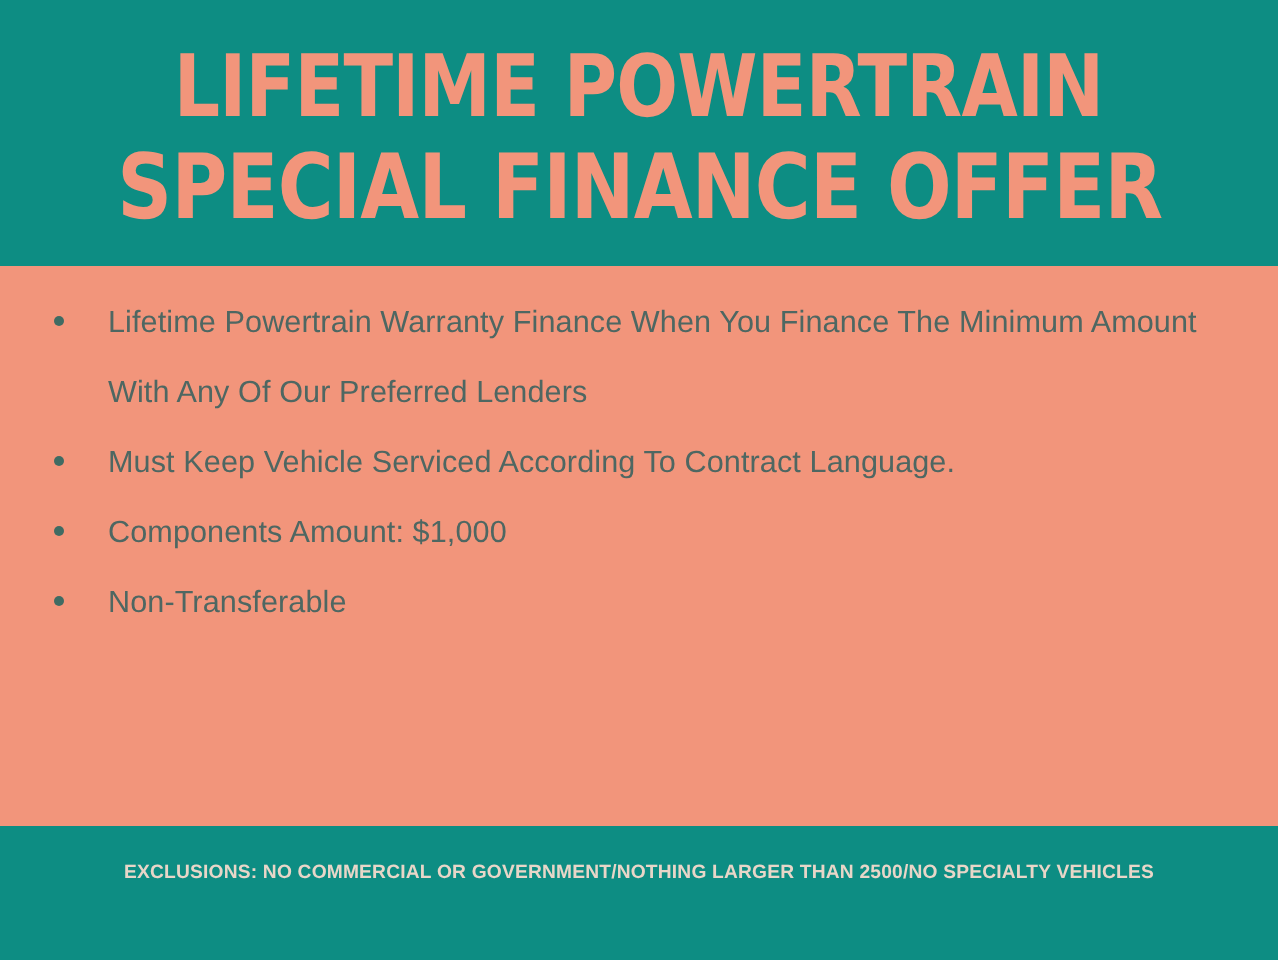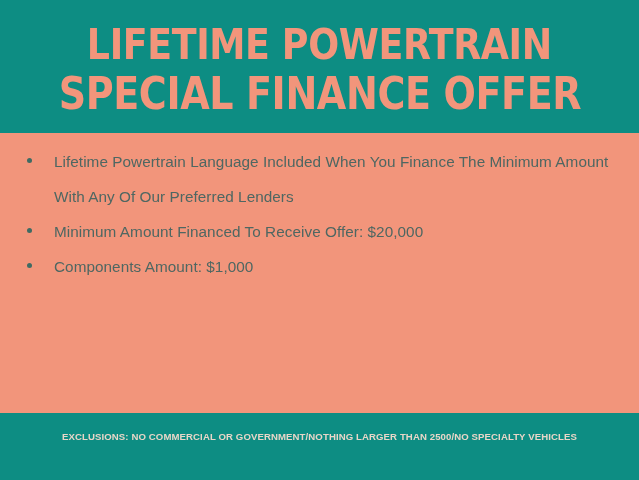--- a/index.html
+++ b/index.html
@@ -113,29 +113,33 @@
 
   <div class="header">
     <div class="title-line title-line-1">LIFETIME POWERTRAIN</div>
     <div class="title-line title-line-2">SPECIAL FINANCE OFFER</div>
   </div>
 
   <div class="body-panel">
     <ul class="bullet-list">
       <li class="bullet-item">
         <span class="bullet-dot"></span>
-        <span class="bullet-text">Lifetime Powertrain Language Included When You Finance The Minimum Amount With Any Of Our Preferred Lenders</span>
+        <span class="bullet-text">Lifetime Powertrain Warranty Finance When You Finance The Minimum Amount With Any Of Our Preferred Lenders</span>
       </li>
       <li class="bullet-item">
         <span class="bullet-dot"></span>
-        <span class="bullet-text">Minimum Amount Financed To Receive Offer: $20,000</span>
+        <span class="bullet-text">Must Keep Vehicle Serviced According To Contract Language.</span>
       </li>
       <li class="bullet-item">
         <span class="bullet-dot"></span>
         <span class="bullet-text">Components Amount: $1,000</span>
+      </li>
+      <li class="bullet-item">
+        <span class="bullet-dot"></span>
+        <span class="bullet-text">Non-Transferable</span>
       </li>
     </ul>
   </div>
 
   <div class="footer">
     <div class="footer-text">EXCLUSIONS: NO COMMERCIAL OR GOVERNMENT/NOTHING LARGER THAN 2500/NO SPECIALTY VEHICLES</div>
   </div>
 
 </div>
 

